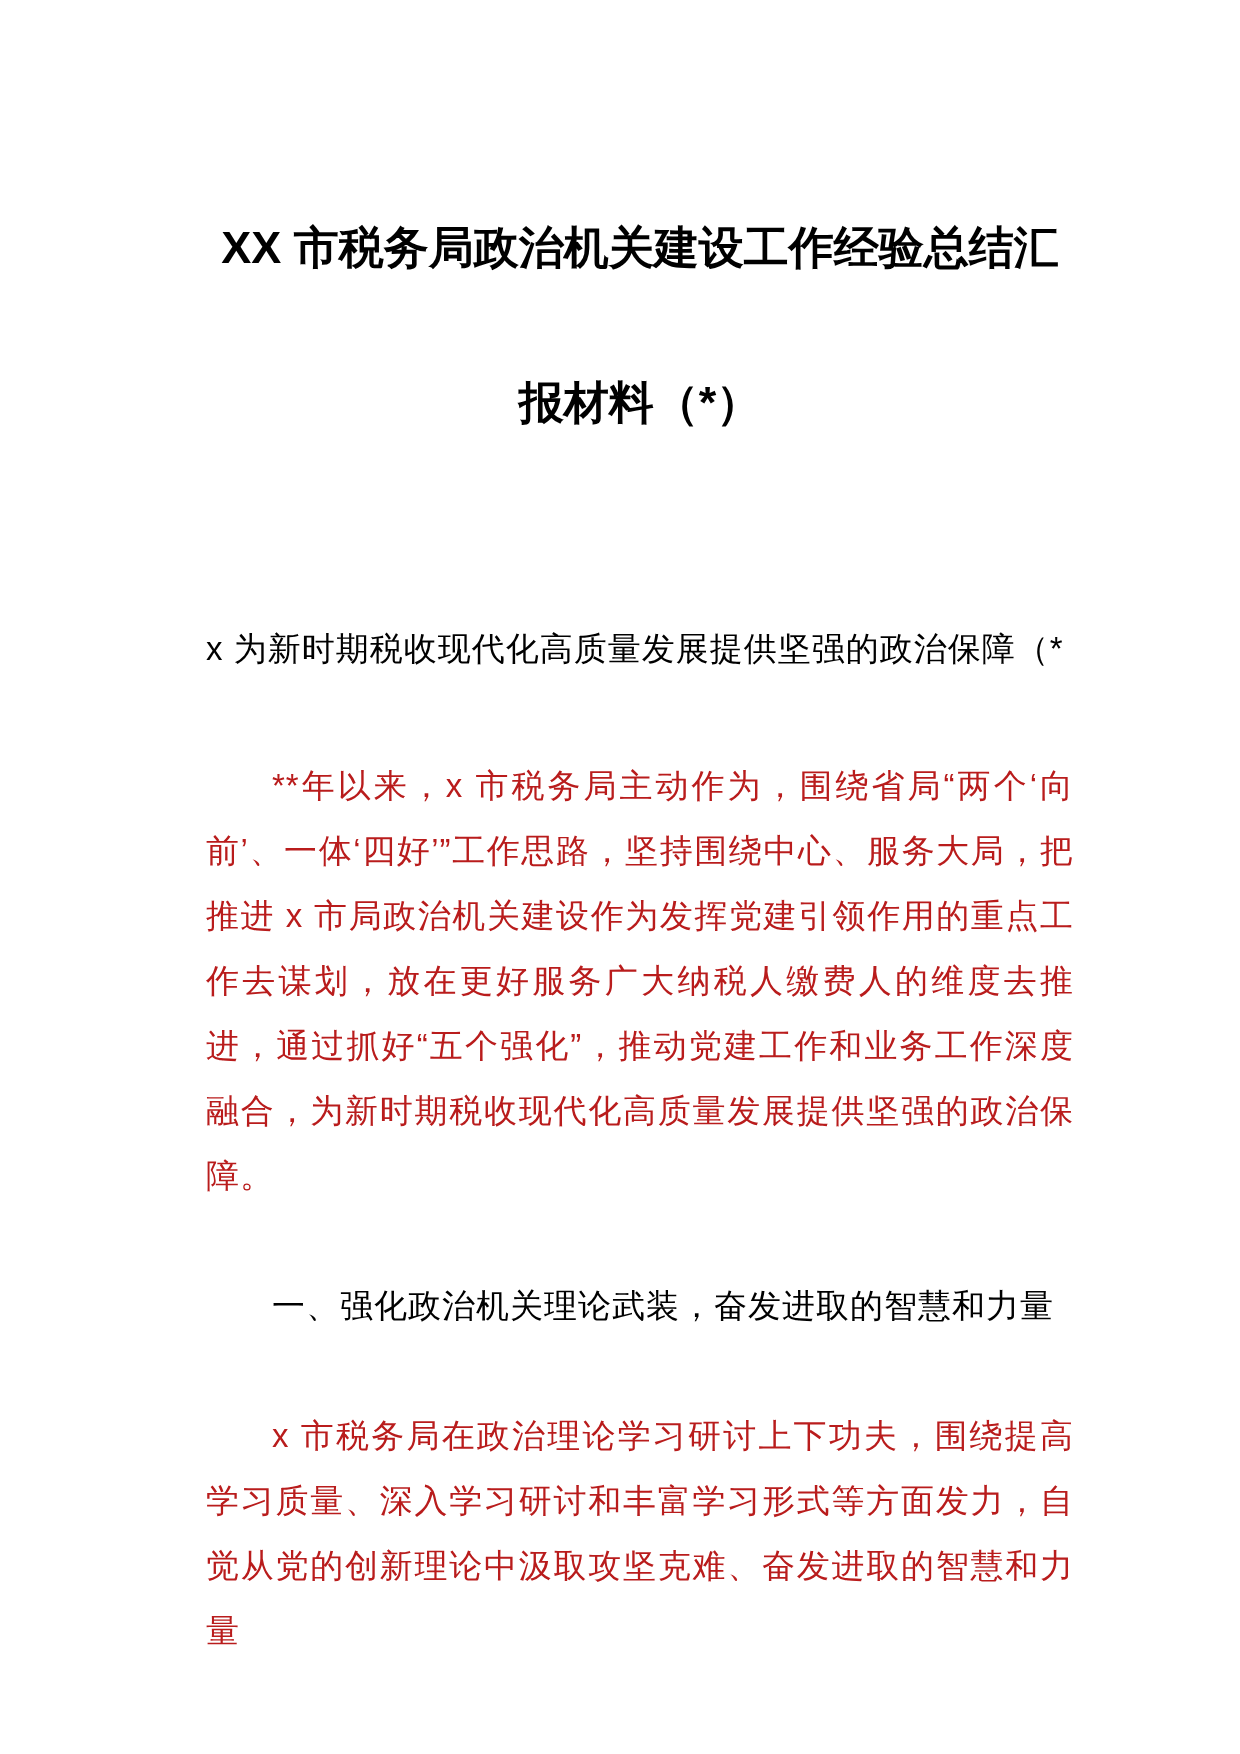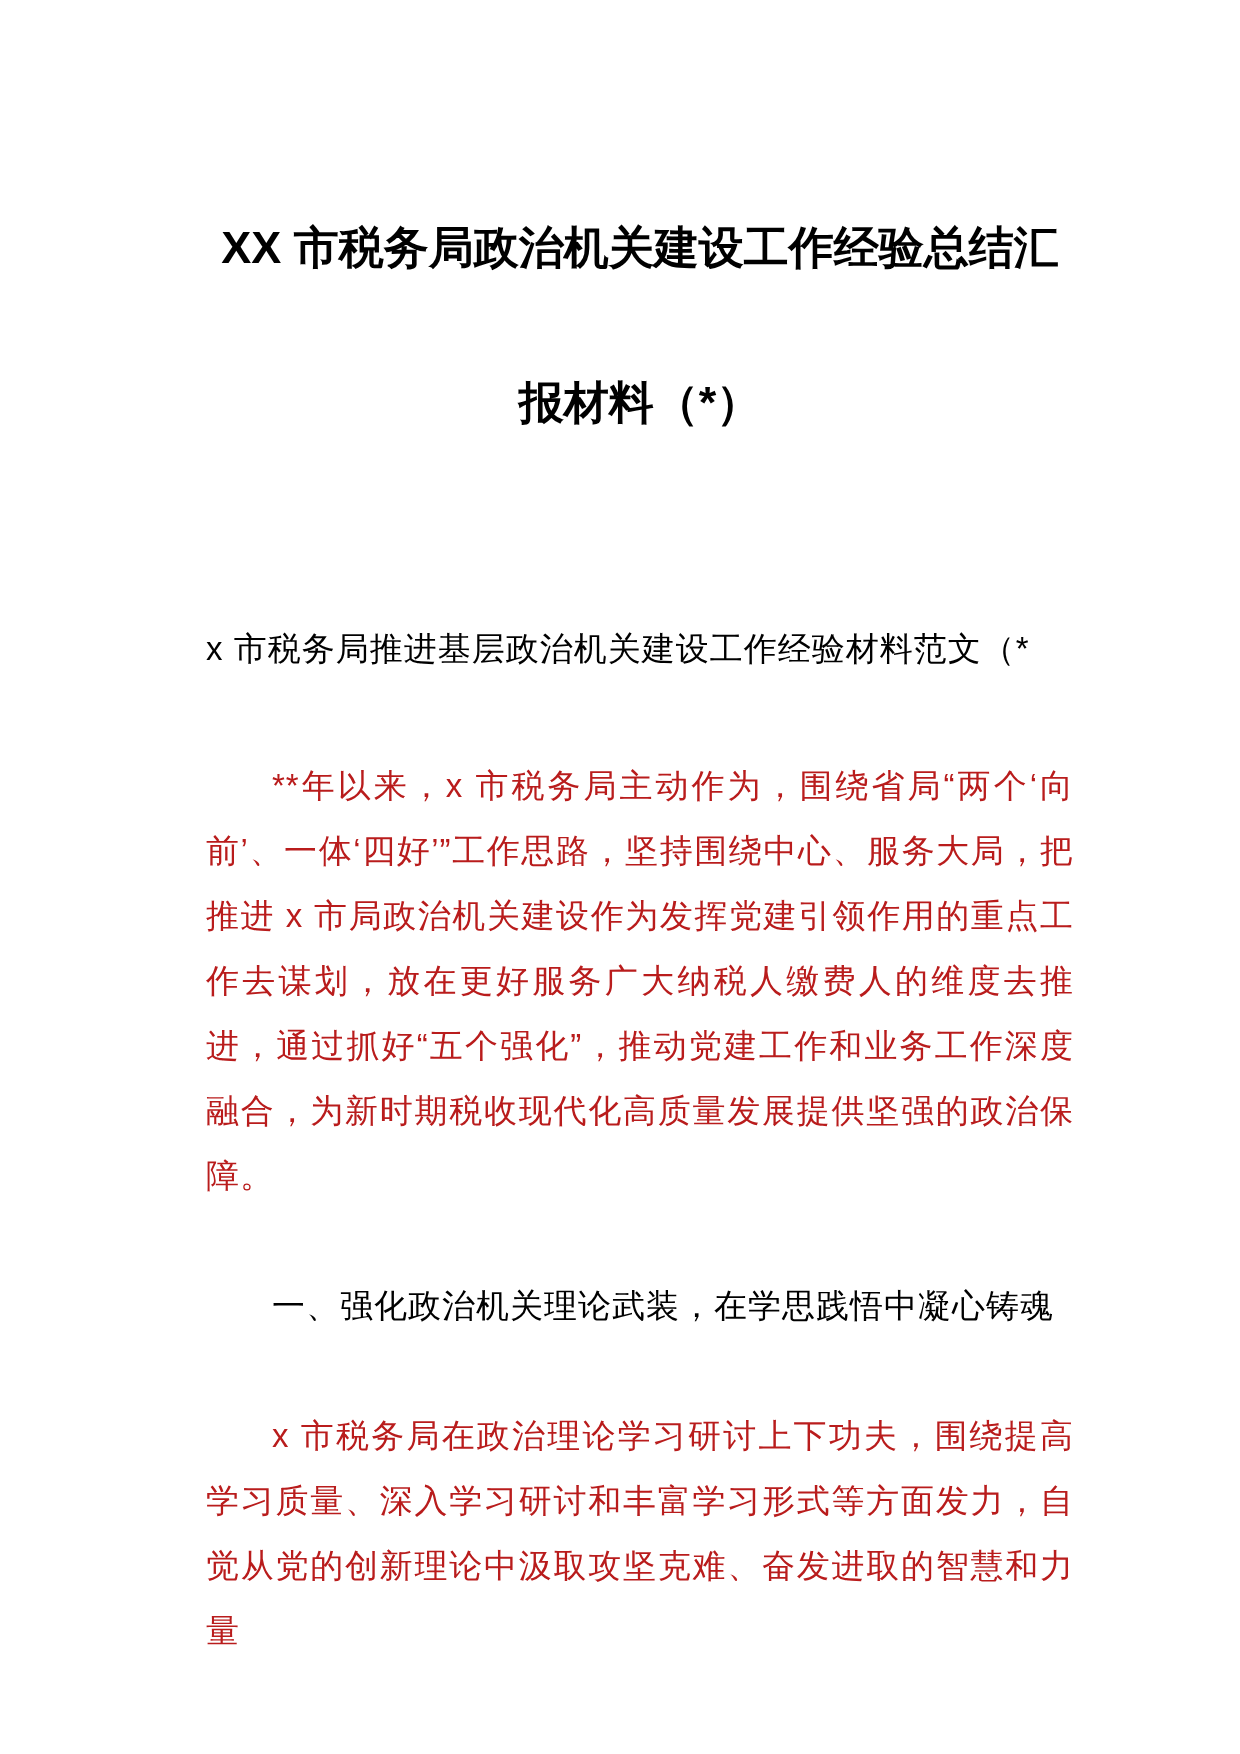--- a/index.html
+++ b/index.html
@@ -64,22 +64,22 @@
   .para-section { margin-top: 65px; }
 </style>
 </head>
 <body>
 
 <div class="page">
   <div class="content">
 
     <h1 class="doc-title">XX 市税务局政治机关建设工作经验总结汇报材料（*）</h1>
 
-    <p class="intro-line">x 市税务局推进基层政治机关建设工作经验材料范文（*</p>
+    <p class="intro-line">x 为新时期税收现代化高质量发展提供坚强的政治保障（*</p>
 
     <p class="body-para para-opening">**年以来，x 市税务局主动作为，围绕省局“两个‘向前’、一体‘四好’”工作思路，坚持围绕中心、服务大局，把推进 x 市局政治机关建设作为发挥党建引领作用的重点工作去谋划，放在更好服务广大纳税人缴费人的维度去推进，通过抓好“五个强化”，推动党建工作和业务工作深度融合，为新时期税收现代化高质量发展提供坚强的政治保障。</p>
 
-    <h2 class="section-heading">一、强化政治机关理论武装，在学思践悟中凝心铸魂</h2>
+    <h2 class="section-heading">一、强化政治机关理论武装，奋发进取的智慧和力量</h2>
 
     <p class="body-para para-section">x 市税务局在政治理论学习研讨上下功夫，围绕提高学习质量、深入学习研讨和丰富学习形式等方面发力，自觉从党的创新理论中汲取攻坚克难、奋发进取的智慧和力量</p>
 
   </div>
 </div>
 
 </body></html>

